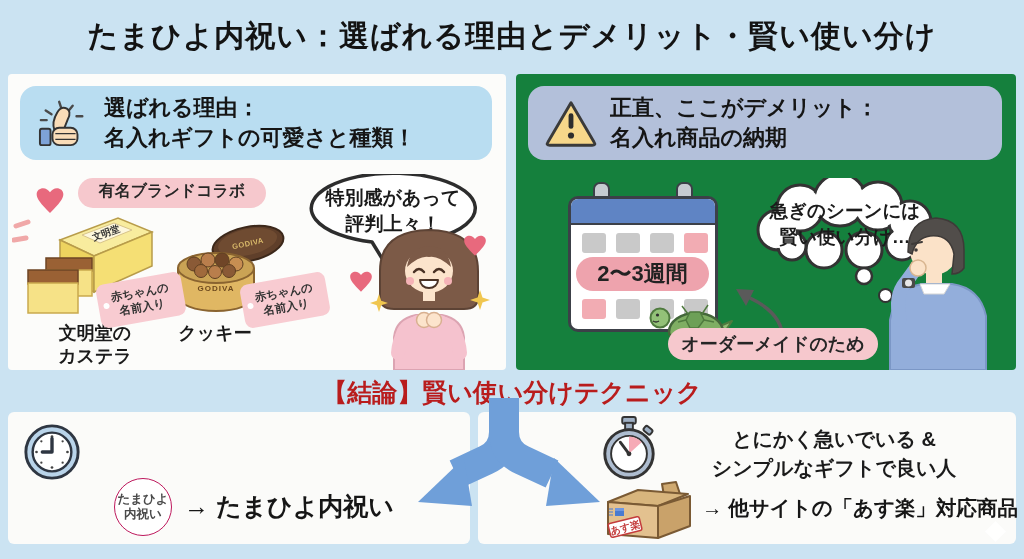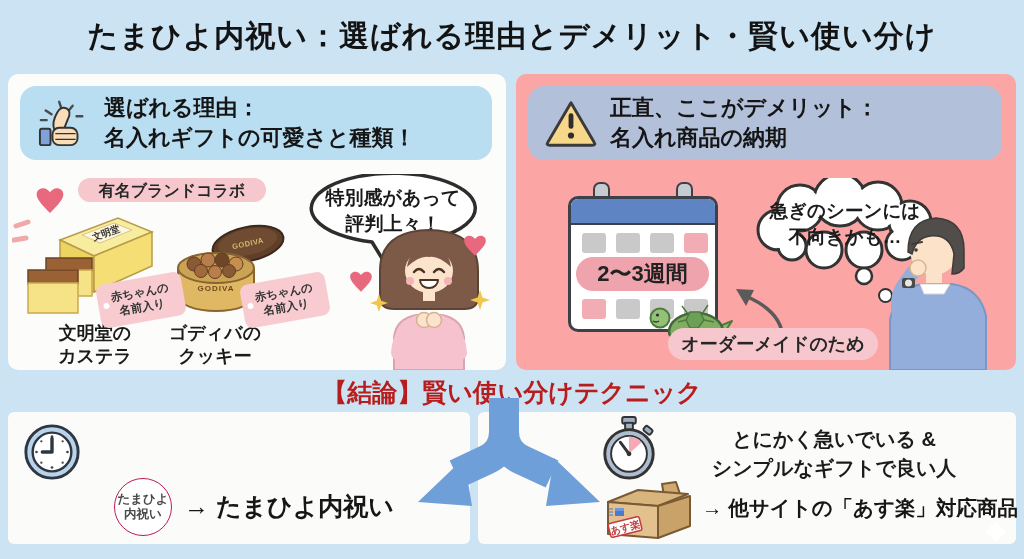--- a/index.html
+++ b/index.html
@@ -1,27 +1,27 @@
 <!DOCTYPE html>
 <html><head>
 <meta charset="utf-8">
 <style>
   html,body{margin:0;padding:0;background:#cbe3f2;}
   .stage{position:relative;width:1024px;height:559px;background:#cbe3f2;overflow:hidden;
          font-family:"Liberation Sans","DejaVu Sans",sans-serif;color:#1b1b1b;}
   .abs{position:absolute;}
   .main-title{left:0;right:0;top:16px;text-align:center;font-size:30px;font-weight:700;color:#131313;letter-spacing:1px;}
-  .panel{background:#fcfcfa;border-radius:10px;}
-  .panel.right{background:#fca5a5;}
+  .panel{background:#fcfcfa;border-radius:4px;}
+  .panel.right{background:#15803d;}
   .panel-header{left:12px;top:12px;height:74px;border-radius:16px;display:flex;align-items:center;padding-left:16px;box-sizing:border-box;}
   .panel-header .hd-text{margin-left:12px;font-size:22px;font-weight:700;line-height:1.35;color:#151515;}
   .hd-blue{background:#b9ddf1;width:472px;}
   .hd-gray{background:#b3c0da;width:474px;}
   .pink-pill{background:#f6c8cd;border-radius:15px;text-align:center;font-weight:700;color:#262626;}
-  .brand-badge{left:70px;top:104px;width:188px;height:24px;font-size:16px;line-height:26px;}
+  .brand-badge{left:70px;top:104px;width:188px;height:30px;font-size:16px;line-height:26px;}
   .reason-badge{left:152px;top:254px;width:210px;height:32px;font-size:18px;line-height:32px;border-radius:16px;}
   .caption{width:120px;text-align:center;font-size:18px;font-weight:700;line-height:1.3;}
   .name-tag{width:86px;height:44px;background:#f8cbd1;border-radius:8px;transform:rotate(-10deg);
             display:flex;flex-direction:column;justify-content:center;align-items:center;
             font-size:11.5px;font-weight:700;line-height:1.3;color:#333;}
   .name-tag .hole{position:absolute;left:5px;top:19px;width:6px;height:6px;background:#fff;border-radius:50%;}
   .bubble-text{width:170px;text-align:center;font-size:19px;font-weight:700;color:#1a1a1a;}
   .cloud-text{width:186px;text-align:center;font-size:18.5px;font-weight:700;}
   
   .calendar{left:52px;top:108px;width:178px;height:152px;}
@@ -107,21 +107,20 @@
         <circle cx="63" cy="61" r="6.5" fill="#8a5a36"></circle>
       </g>
       <text x="50" y="81" font-size="8" font-weight="bold" fill="#6e4a1e" text-anchor="middle" letter-spacing="1">GODIVA</text>
     </svg>
 
     <div class="abs caption" style="left:27px;top:248px;">
       <div>文明堂の</div>
       <div>カステラ</div>
     </div>
     <div class="abs caption" style="left:147px;top:248px;">
-      <div>ゴディバの</div>
       <div>クッキー</div>
     </div>
 
     <div class="abs name-tag" style="left:90px;top:204px;">
       <span class="hole"></span>
       <div>赤ちゃんの</div>
       <div>名前入り</div>
     </div>
     <div class="abs name-tag" style="left:234px;top:204px;">
       <span class="hole"></span>
@@ -235,21 +234,21 @@
           <circle cx="126" cy="28" r="22"></circle>
             <circle cx="158" cy="44" r="19"></circle>
             <circle cx="150" cy="66" r="14"></circle>
           <circle cx="112" cy="72" r="16"></circle>
             <circle cx="72" cy="72" r="16"></circle>
             <circle cx="40" cy="68" r="12"></circle>
         </g>
         <circle cx="112" cy="98" r="8" fill="#fff" stroke="#333" stroke-width="2.5"></circle>
       </svg>
       <div class="abs cloud-text" style="left:0;top:20px;">急ぎのシーンには</div>
-      <div class="abs cloud-text" style="left:0;top:46px;">不向きかも…</div>
+      <div class="abs cloud-text" style="left:0;top:46px;">賢い使い分け…</div>
     </div>
     <div class="abs" style="left:362px;top:214px;width:11px;height:11px;border-radius:50%;background:#fff;border:2.5px solid #333;"></div>
 
     <svg class="abs" style="left:340px;top:134px;" width="160" height="162" viewBox="0 0 160 162">
       <ellipse cx="78" cy="42" rx="24" ry="25" fill="#fbe2c8"></ellipse>
       <path d="M52,44 Q52,12 80,10 Q108,12 108,42 L108,60 Q104,66 96,66 L98,46 Q94,26 74,28 Q60,30 56,46 Z" fill="#514d4a" stroke="#3e3a38" stroke-width="1.5"></path>
       <path d="M56,36 L66,34" stroke="#3e3a38" stroke-width="2" stroke-linecap="round"></path>
       <circle cx="60" cy="42" r="1.8" fill="#3e3a38"></circle>
       <path d="M56,55 q4,2 8,1" stroke="#8a6a52" stroke-width="2" fill="none" stroke-linecap="round"></path>
       <rect x="70" y="62" width="16" height="14" fill="#fbe2c8"></rect>

